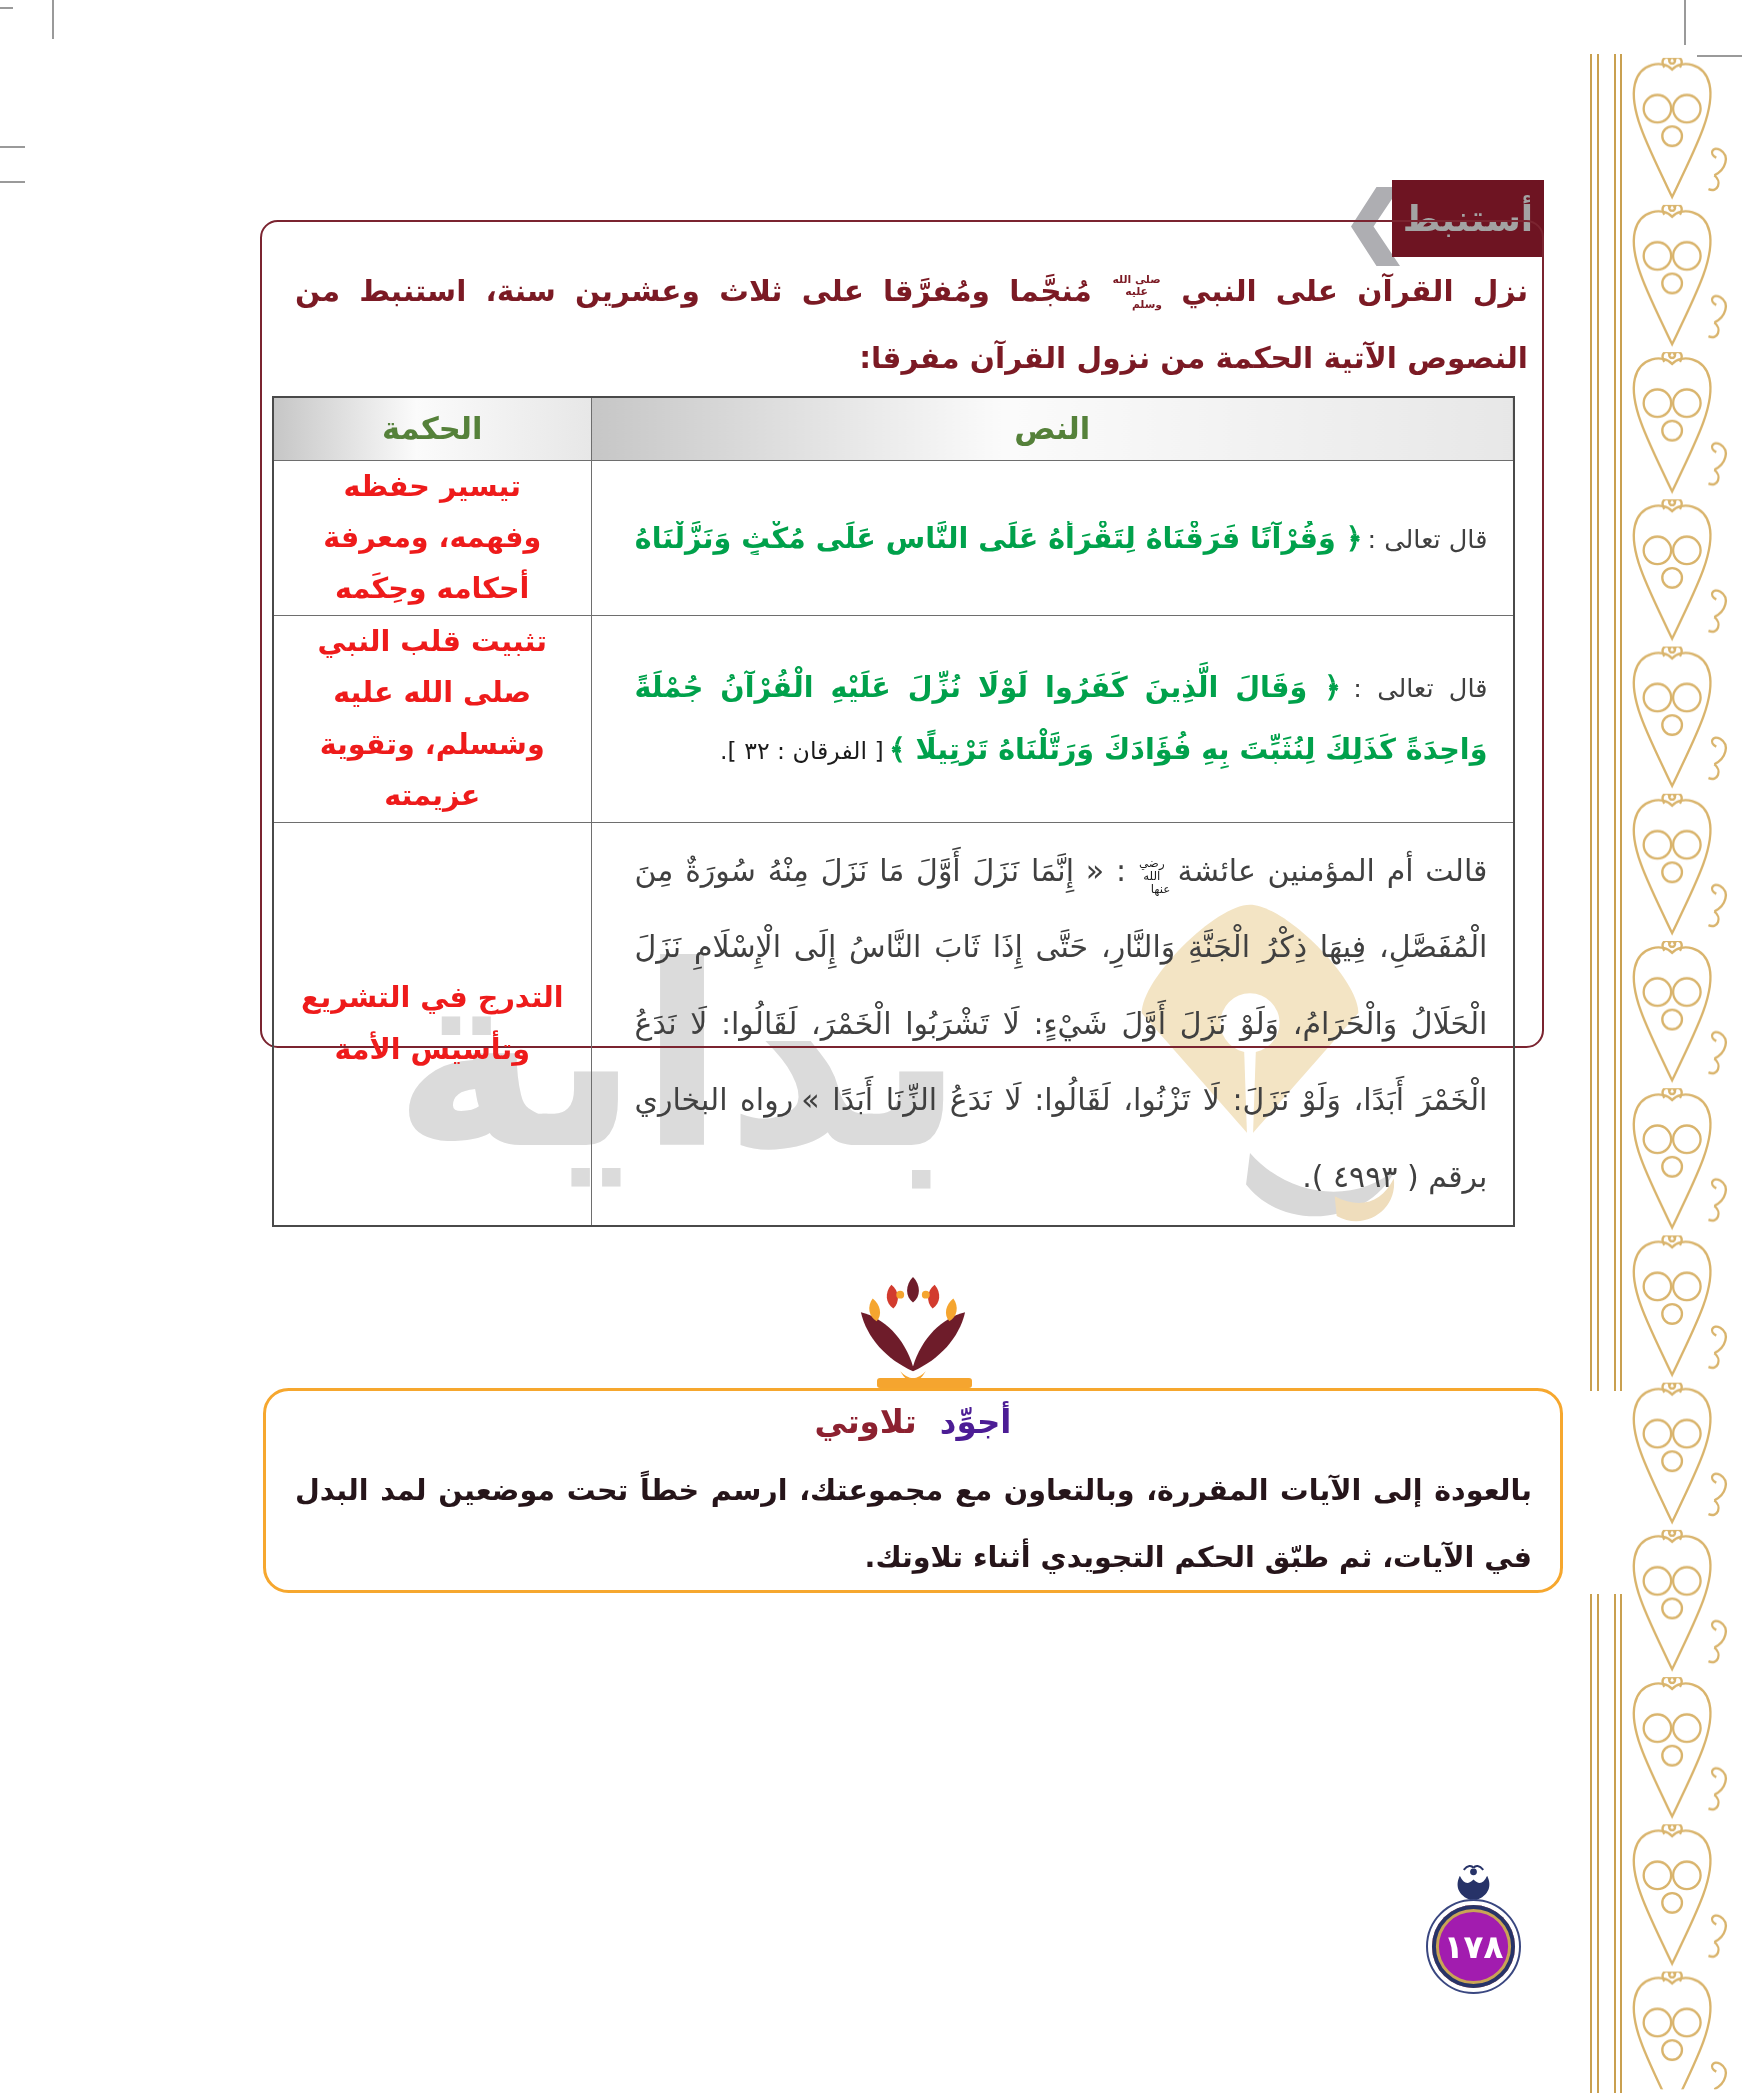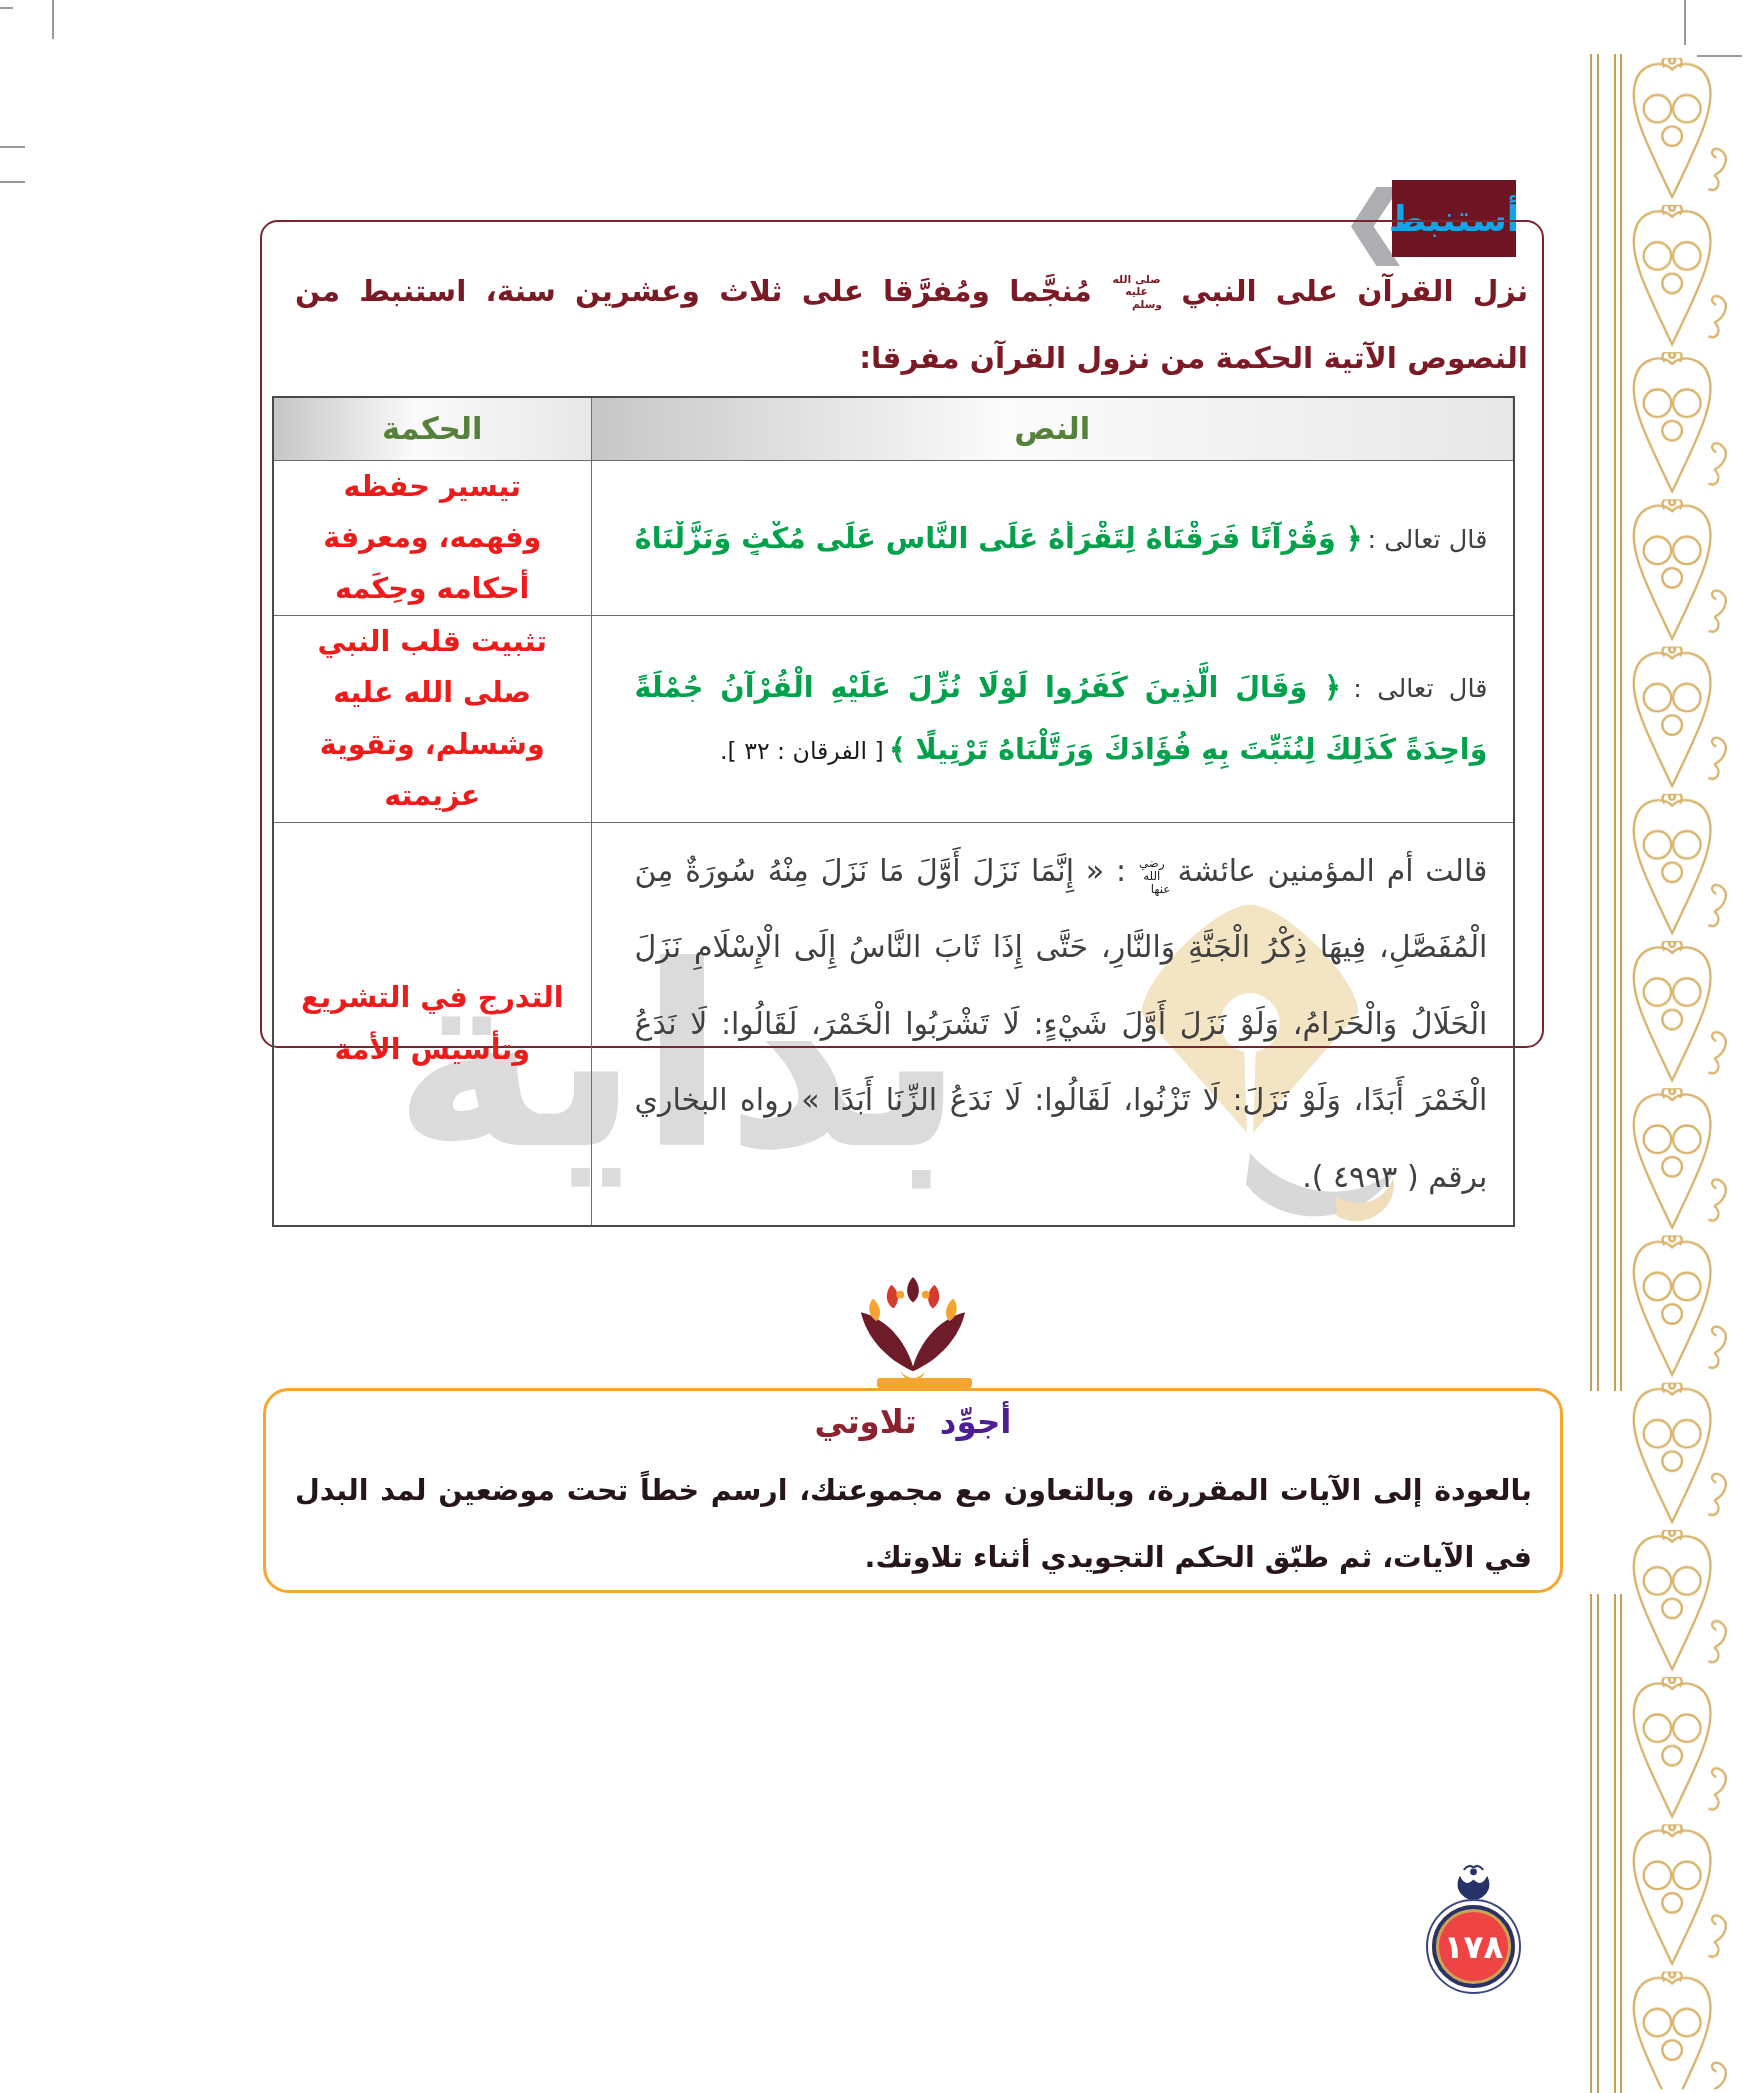--- a/index.html
+++ b/index.html
@@ -10,22 +10,22 @@
   .mark { position:absolute; background:#9a9a9a; }
 
   
   .gold-line { position:absolute; width:2px; top:54px; height:2039px; background:#C9A050; }
   .ornament-strip { position:absolute; left:1627px; top:54px; width:106px; height:2039px; }
   .border-notch { position:absolute; left:1583px; top:1391px; width:41px; height:203px; background:#ffffff; }
 
   
   .banner-chevron { position:absolute; left:1352px; top:187px; width:49px; height:79px; background:#AEAEB2;
       clip-path:polygon(100% 0, 52% 0, 0 50%, 52% 100%, 100% 100%, 46% 50%); }
-  .banner-rect { position:absolute; left:1393px; top:180px; width:124px; height:77px; background:#6E1422;
-      color:#0ea5e9; font-size:36px; font-weight:bold; display:flex; align-items:center; justify-content:center; }
+  .banner-rect { position:absolute; left:1393px; top:180px; width:152px; height:77px; background:#6E1422;
+      color:#a3a3a3; font-size:36px; font-weight:bold; display:flex; align-items:center; justify-content:center; }
 
   
   .main-box { position:absolute; left:261px; top:220px; width:1284px; height:828px;
       border:2px solid #7B2430; border-radius:17.7px; z-index:1; }
 
   .intro { position:absolute; right:215px; top:258px; width:1233px; z-index:2;
       font-size:29.6px; font-weight:bold; color:#7B1A24; text-align:justify; text-align-last:right; line-height:2.25; }
   .saw { display:inline-block; width:51px; font-size:10.8px; line-height:1.15; text-align:center;
       vertical-align:middle; color:#7B1A24; font-weight:bold; }
 
@@ -66,21 +66,21 @@
       font-size:32.5px; font-weight:bold; z-index:2; }
   .activity-title .w1 { color:#4c1d95; margin-left:11.8px; }
   .activity-title .w2 { color:#8C2130; }
   .activity-body { position:absolute; right:211px; top:1457px; width:1237px; z-index:2;
       font-size:28.6px; font-weight:bold; color:#26151A; text-align:justify; text-align-last:right; line-height:2.35; }
 
   
   .pg-ornament { position:absolute; left:1452px; top:1864px; z-index:2; }
   .pg-outer { position:absolute; left:1427px; top:1899px; width:95px; height:95px; border:2px solid #3a4780;
       border-radius:50%; background:#fff; display:flex; align-items:center; justify-content:center; z-index:2; }
-  .pg-inner { width:83px; height:83px; border-radius:50%; background:#ef4444;
+  .pg-inner { width:83px; height:83px; border-radius:50%; background:#a21caf;
       box-shadow: inset 0 0 0 3.9px #273368, inset 0 0 0 6.9px #C9A455;
       color:#fff; font-size:32.5px; font-weight:bold; display:flex; align-items:center; justify-content:center; }
 </style>
 </head>
 <body>
 
 <div class="page">
 
   <div class="mark" style="left:0;top:6.9px;width:13.8px;height:2px;"></div>
   <div class="mark" style="left:53px;top:0;width:2px;height:39px;"></div>

